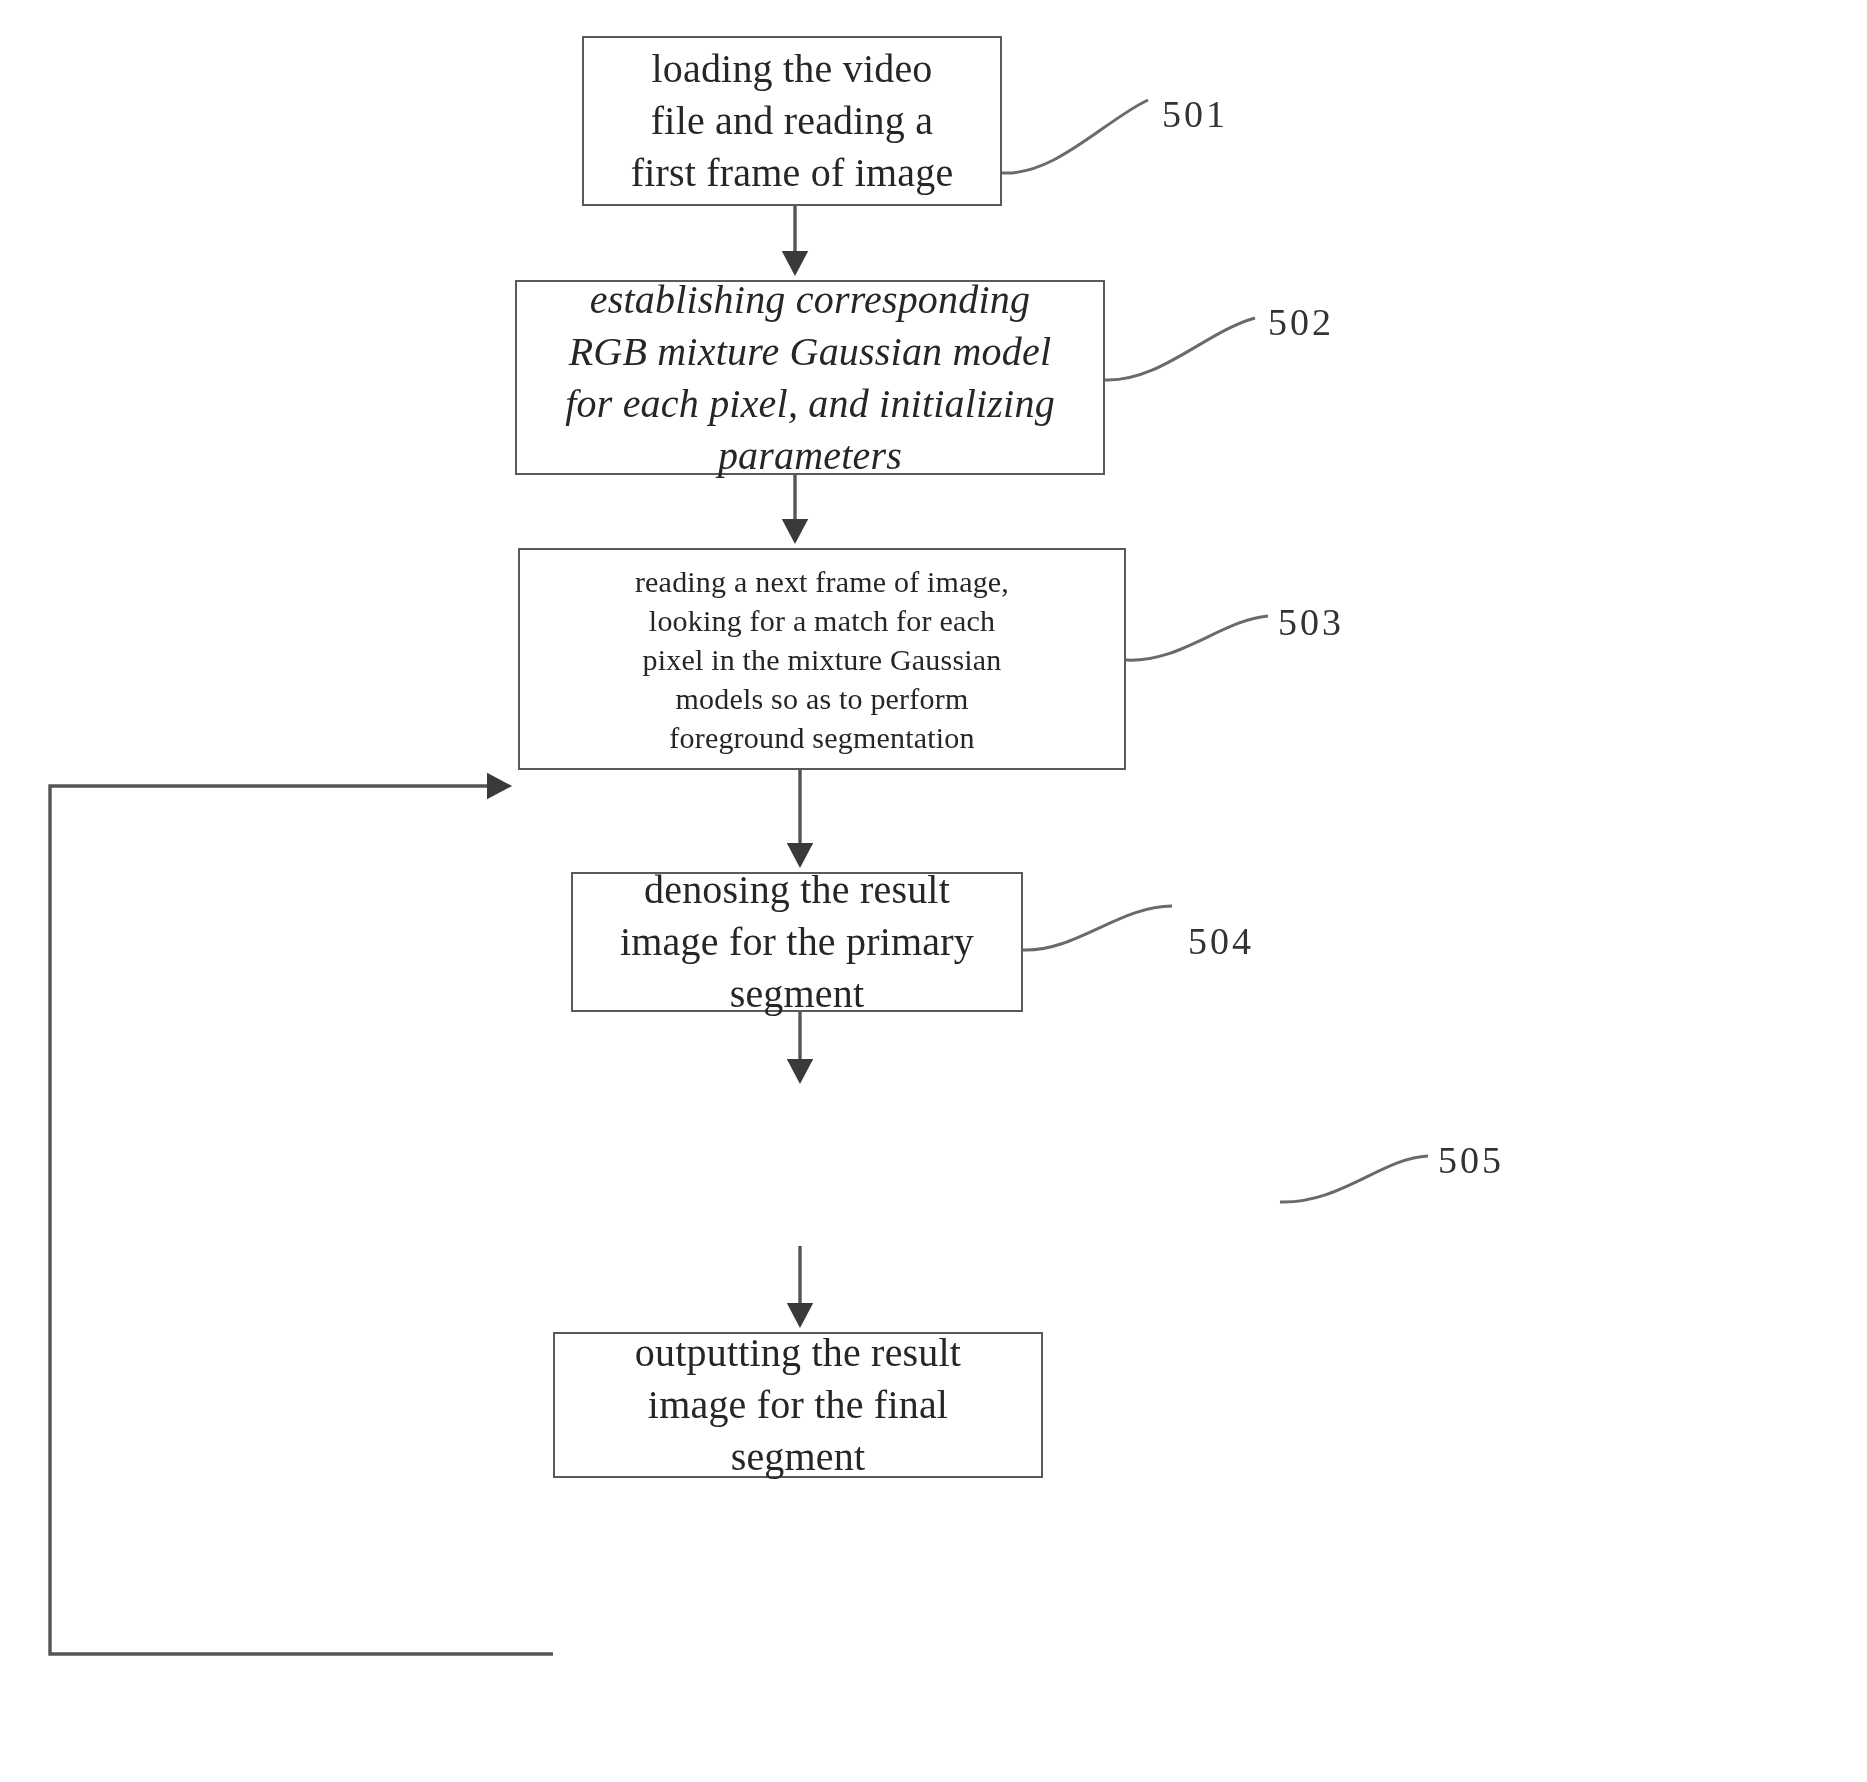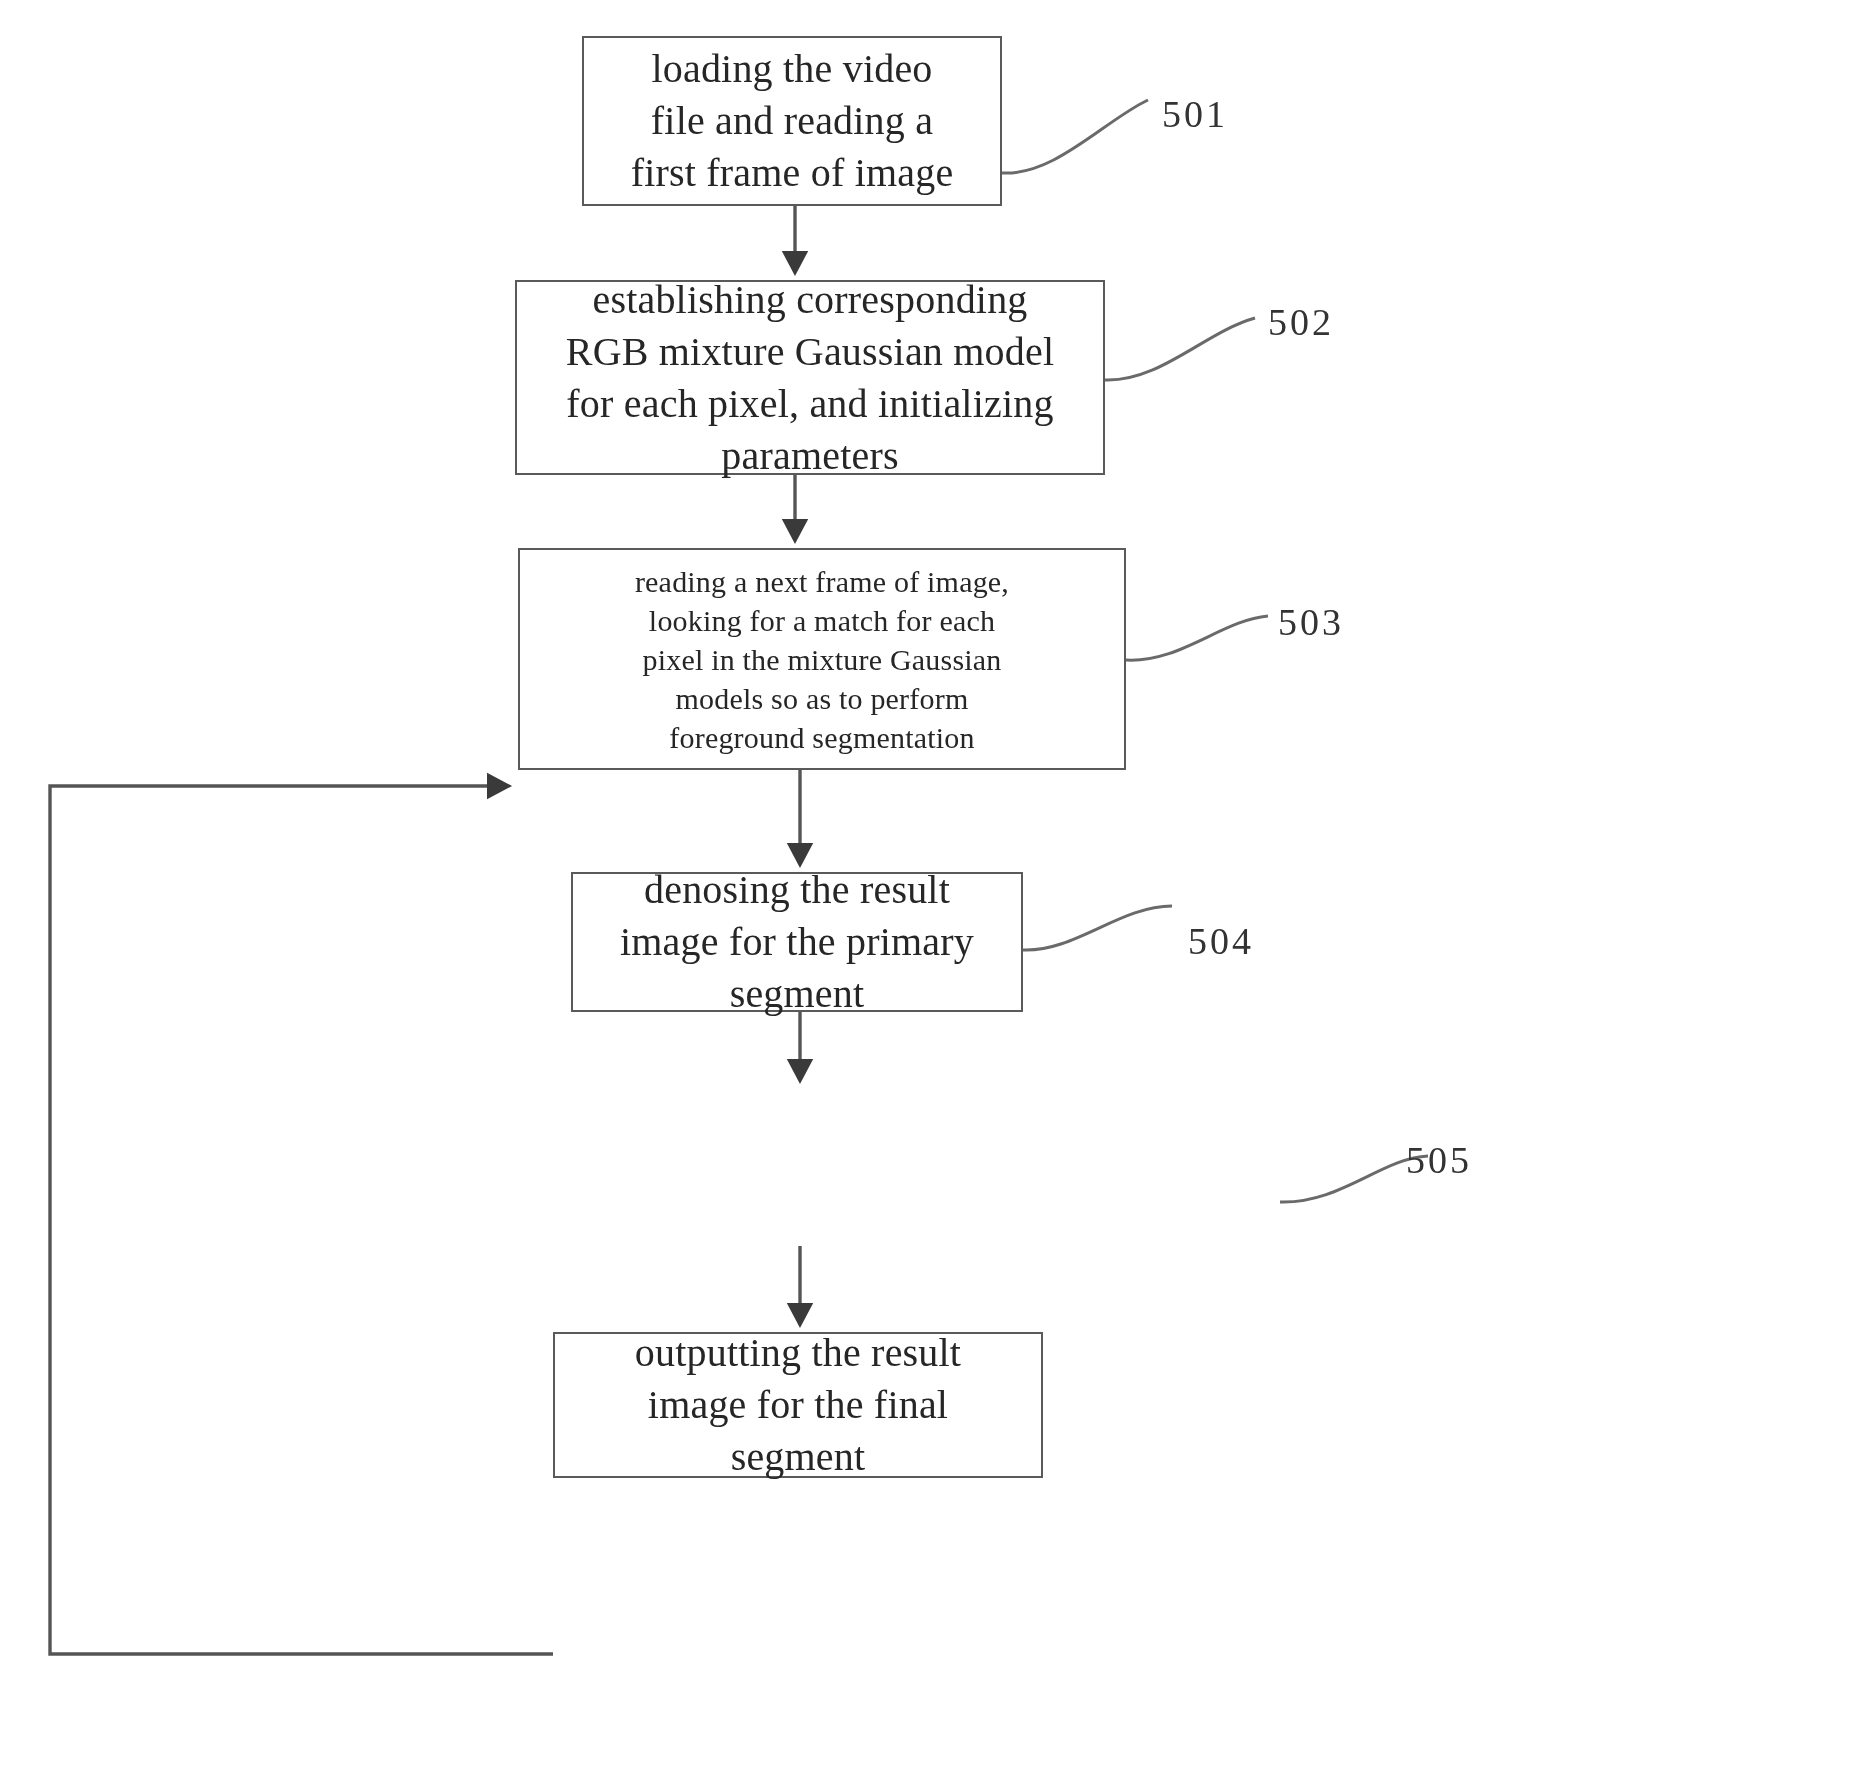--- a/index.html
+++ b/index.html
@@ -55,31 +55,31 @@
   .edge-label {
     position: absolute;
     font-size: 34px;
     color: #262626;
     line-height: 1.25;
     text-align: center;
     white-space: pre-line;
   }
   
   #node-501 { left: 582px;  top: 36px;   width: 420px;  height: 170px; font-size: 40px; }
-  #node-502 { left: 515px;  top: 280px;  width: 590px;  height: 195px; font-size: 40px; }
+  #node-502 { left: 515px;  top: 280px;  width: 590px;  height: 195px; font-size: 40px; font-style: italic; }
   #node-503 { left: 518px;  top: 548px;  width: 608px;  height: 222px; font-size: 30px; }
   #node-504 { left: 571px;  top: 872px;  width: 452px;  height: 140px; font-size: 40px; }
   #node-505 { left: 350px;  top: 1088px; width: 930px;  height: 158px; font-size: 40px; }
   #node-506 { left: 553px;  top: 1332px; width: 490px;  height: 146px; font-size: 40px; }
 
   #label-501 { left: 1162px; top: 92px; }
   #label-502 { left: 1268px; top: 300px; }
   #label-503 { left: 1278px; top: 600px; }
   #label-504 { left: 1188px; top: 890px; margin-top: 29px; }
-  #label-505 { left: 1406px; top: 1138px; }
+  #label-505 { left: 1438px; top: 1138px; }
 
   #edgelabel-primary { left: 820px; top: 782px; width: 380px; }
 </style>
 </head>
 <body>
 
 <div id="canvas">
 
   <svg class="layer" viewBox="0 0 1867 1782">
     <defs>

